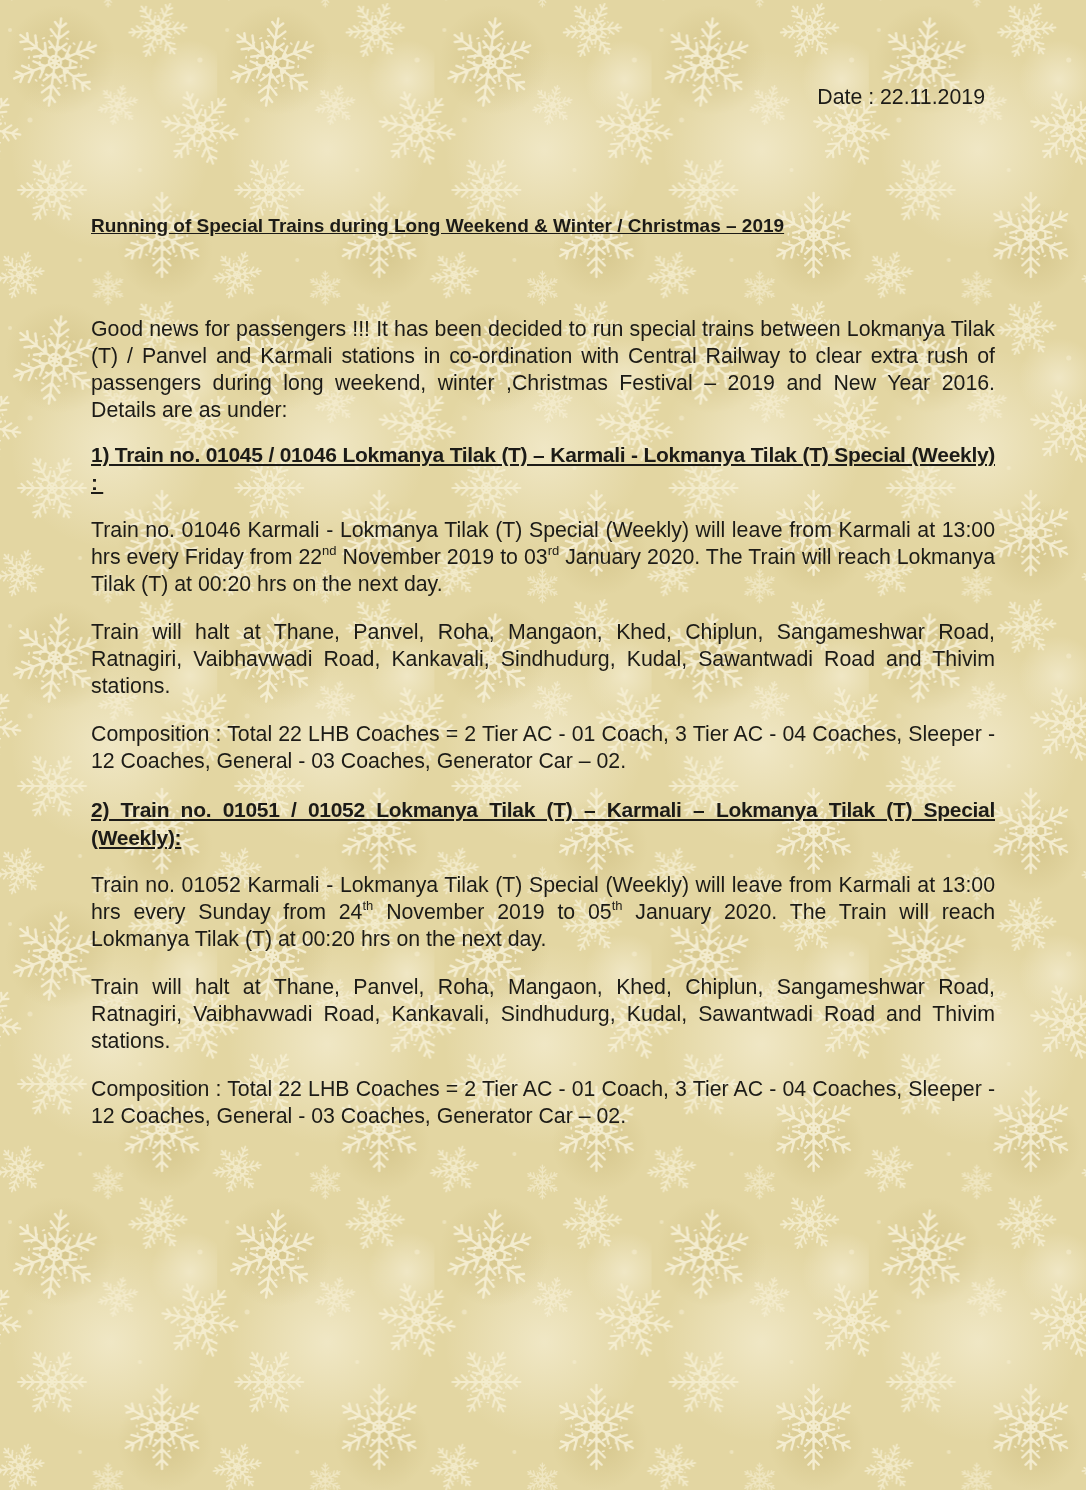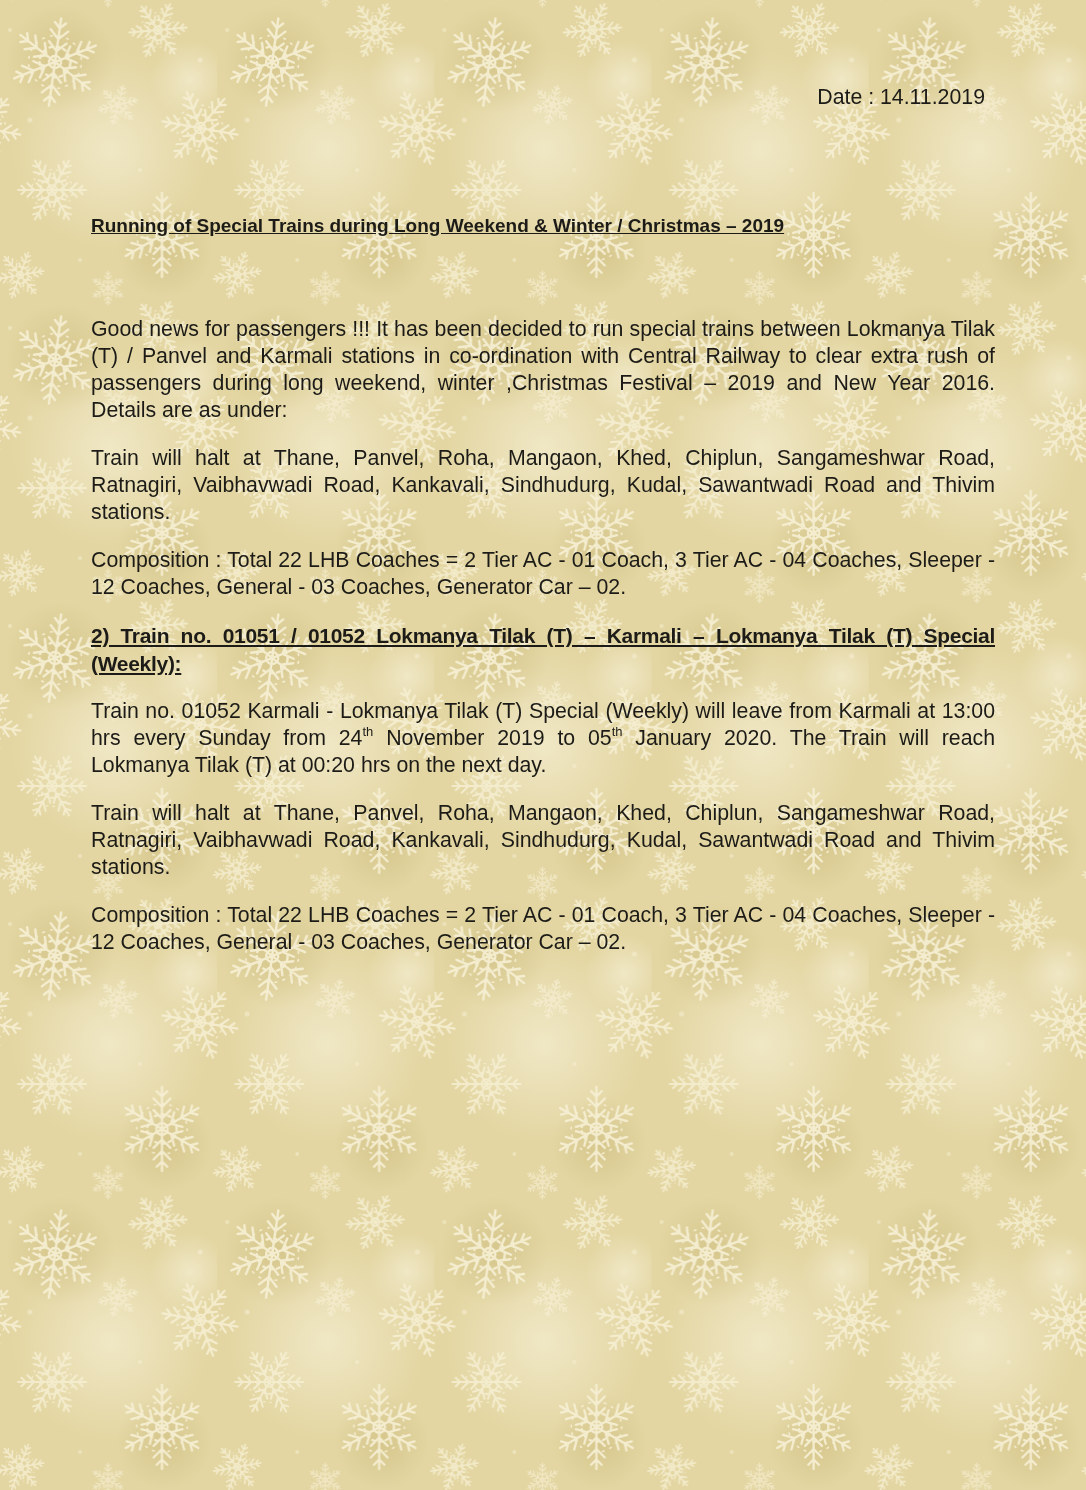--- a/index.html
+++ b/index.html
@@ -129,31 +129,35 @@
         <circle cx="80" cy="260" r="2"></circle>
         <circle cx="10" cy="30" r="2"></circle>
       </g>
     </pattern>
   </defs>
   <rect width="1086" height="1490" fill="url(#snowpat)"></rect>
 </svg>
 
 <div class="page">
 
-  <div class="date-line">Date : 14.11.2019</div>
+  <div class="date-line">Date : 22.11.2019</div>
 
 
   <div class="doc-title">
     <span class="u">Running of Special Trains during Long Weekend &amp; Winter / Christmas – 2019</span>
   </div>
 
   <p class="para intro">Good news for passengers !!! It has been decided to run special trains between Lokmanya Tilak (T) / Panvel and Karmali stations in co-ordination with Central Railway to clear extra rush of passengers during long weekend, winter ,Christmas Festival – 2019 and New Year 2016. Details are as under:</p>
 
   <section>
+    <div class="heading first">
+      <span class="u">1) Train no. 01045 / 01046 Lokmanya Tilak (T) – Karmali - Lokmanya Tilak (T) Special (Weekly) :&nbsp;</span>
+    </div>
     <div>
+        <p class="para">Train no. 01046 Karmali - Lokmanya Tilak (T) Special (Weekly) will leave from Karmali at 13:00 hrs every Friday from 22<sup class="ord">nd</sup> November 2019 to 03<sup class="ord">rd</sup> January 2020. The Train will reach Lokmanya Tilak (T) at 00:20 hrs on the next day.</p>
         <p class="para">Train will halt at Thane, Panvel, Roha, Mangaon, Khed, Chiplun, Sangameshwar Road, Ratnagiri, Vaibhavwadi Road, Kankavali, Sindhudurg, Kudal, Sawantwadi Road and Thivim stations.</p>
         <p class="para">Composition : Total 22 LHB Coaches = 2 Tier AC - 01 Coach, 3 Tier AC - 04 Coaches, Sleeper - 12 Coaches, General - 03 Coaches, Generator Car – 02.</p>
       </div>
   </section>
 
   <section>
     <div class="heading">
       <span class="u">2) Train no. 01051 / 01052 Lokmanya Tilak (T) – Karmali – Lokmanya Tilak (T) Special (Weekly):</span>
     </div>
     <div>

